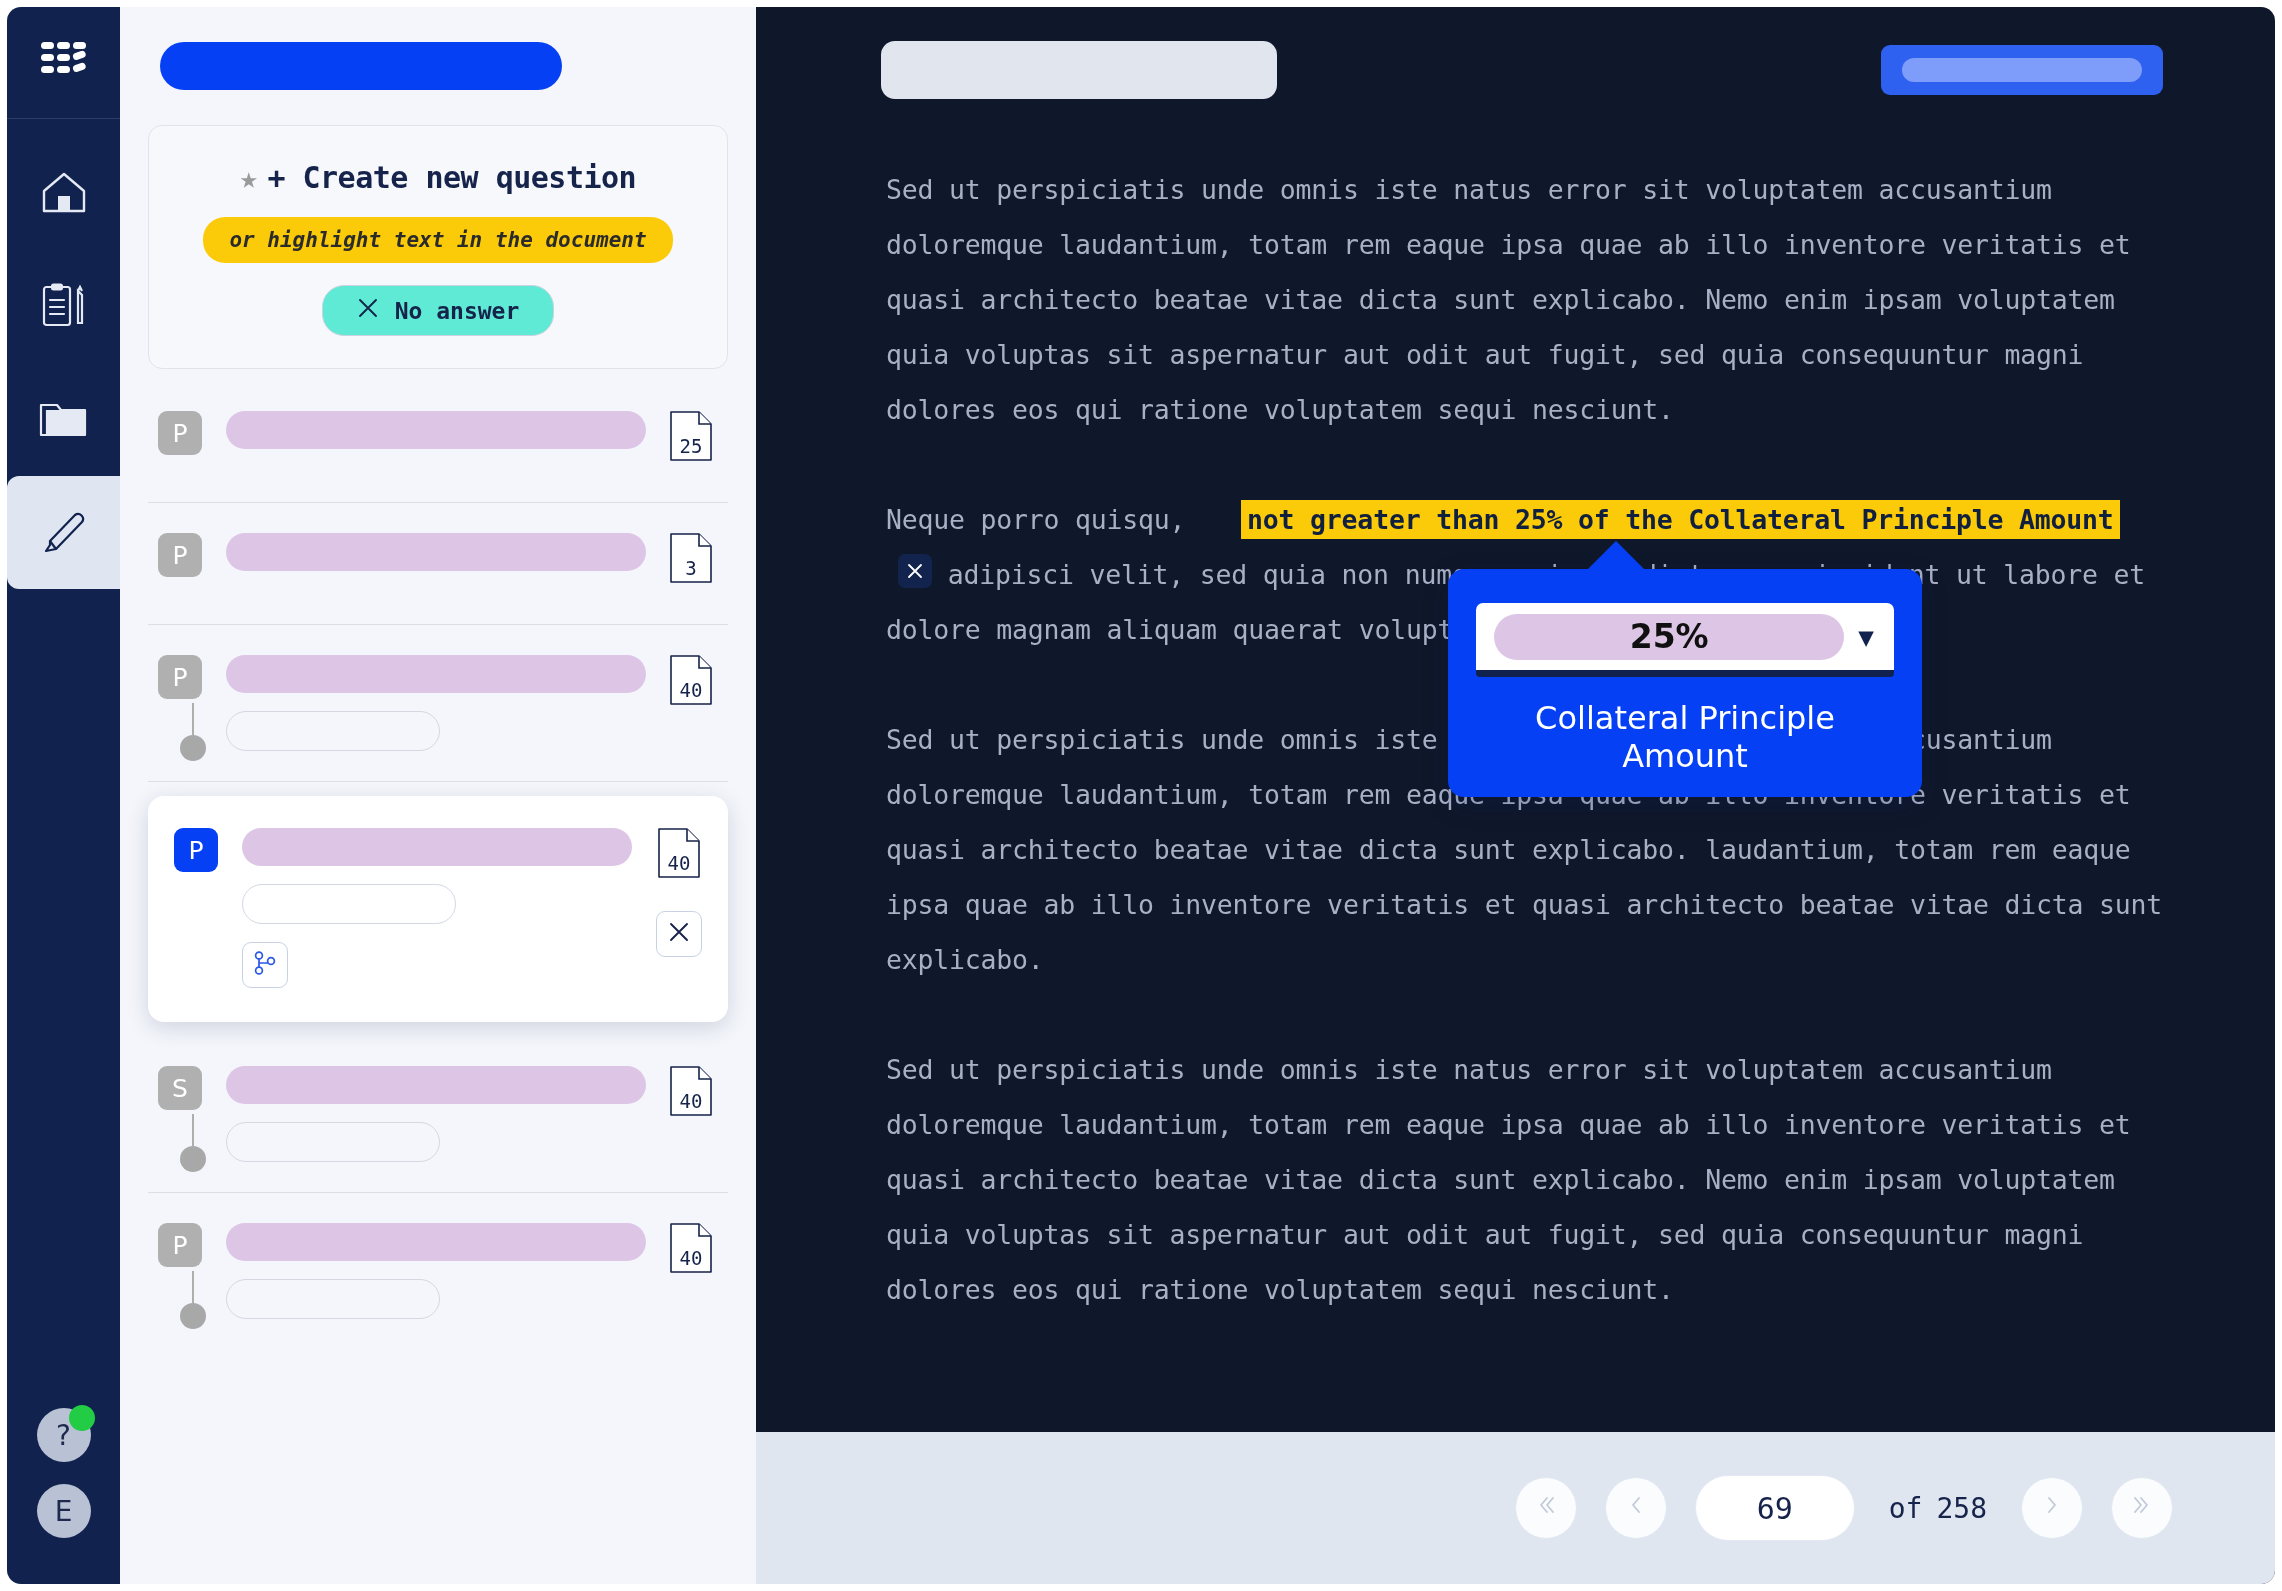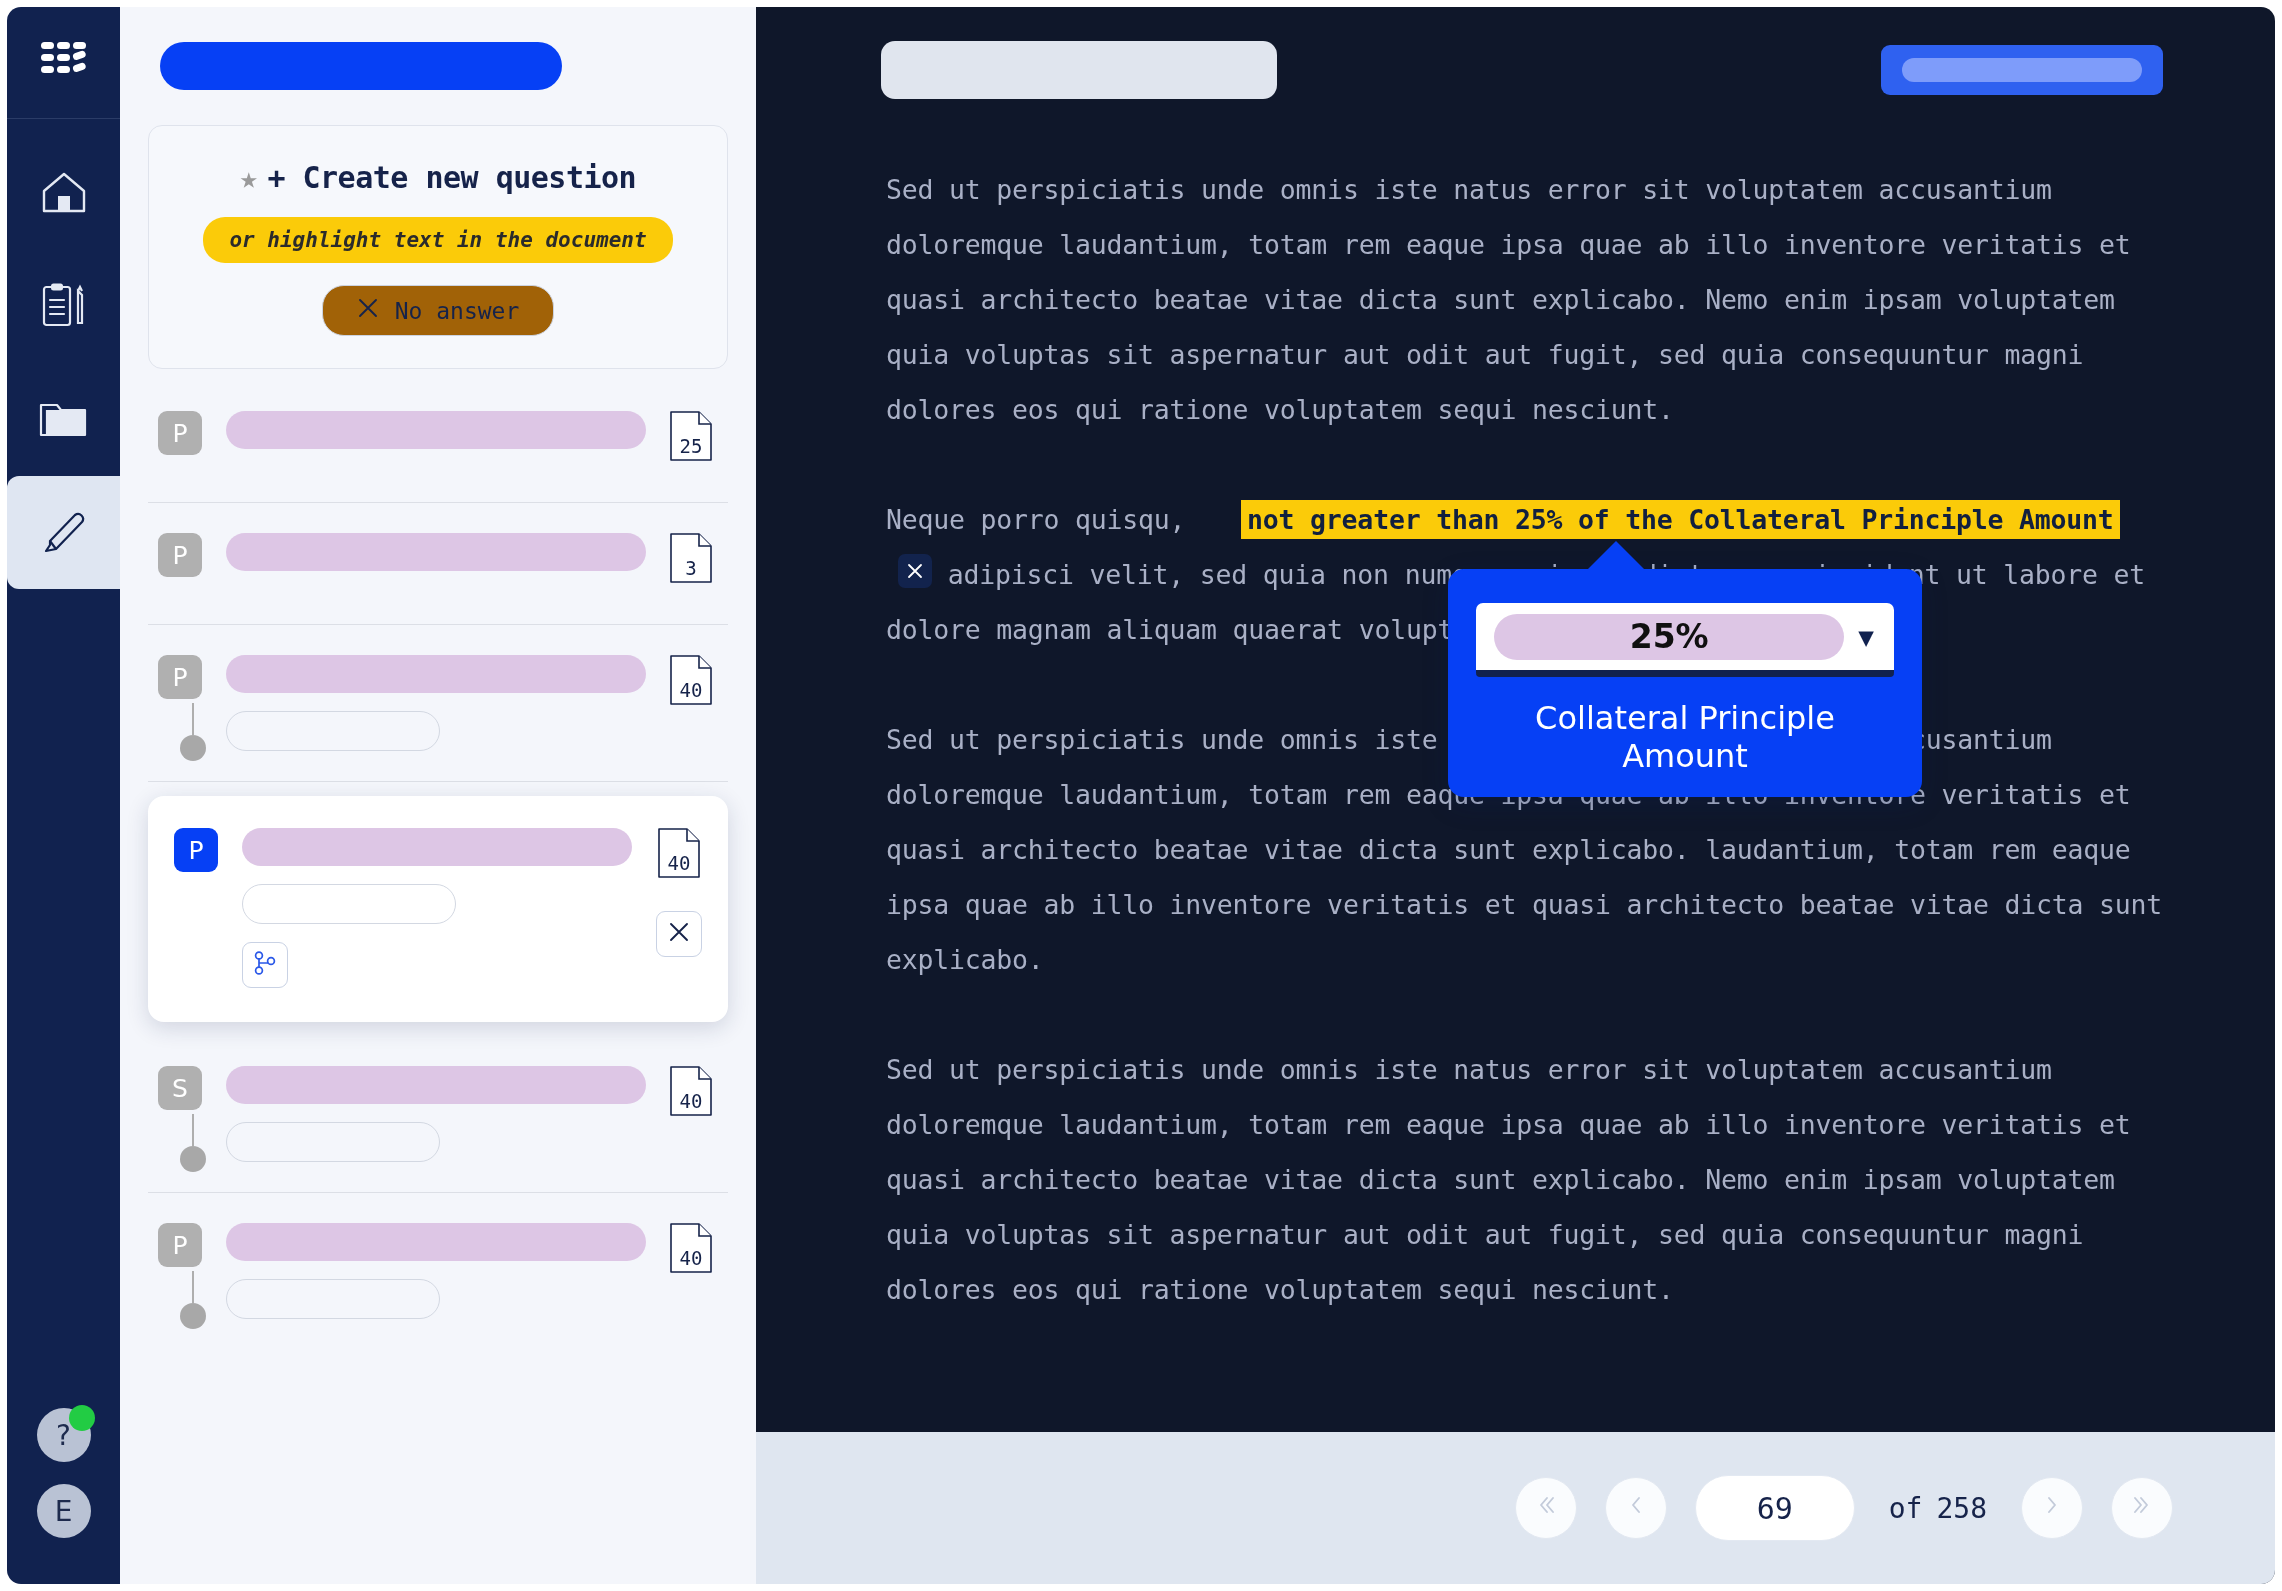--- a/index.html
+++ b/index.html
@@ -90,22 +90,22 @@
   }
   .star-icon { color: #9a9a9a; font-size: 30px; }
   .hint-pill {
     background: #fbcb09; color: #2b2b2b;
     border-radius: 22px; padding: 11px 26px;
     font-size: 21px; font-style: italic; font-weight: bold;
     white-space: nowrap;
   }
   .noanswer-btn {
     border: 1px solid #ccd3e0; border-radius: 22px;
-    background: #a16207; color: #16234a;
-    padding: 11px 34px; font-size: 23px; font-weight: normal;
+    background: #5eead4; color: #16234a;
+    padding: 11px 34px; font-size: 23px; font-weight: bold;
     display: flex; align-items: center; gap: 16px;
   }
 
   
   .q-list { margin-top: 12px; }
   .q-row {
     padding: 30px 16px 30px 10px;
     display: flex; align-items: flex-start; gap: 24px;
     border-bottom: 1px solid #dcdfe6;
     position: relative;

